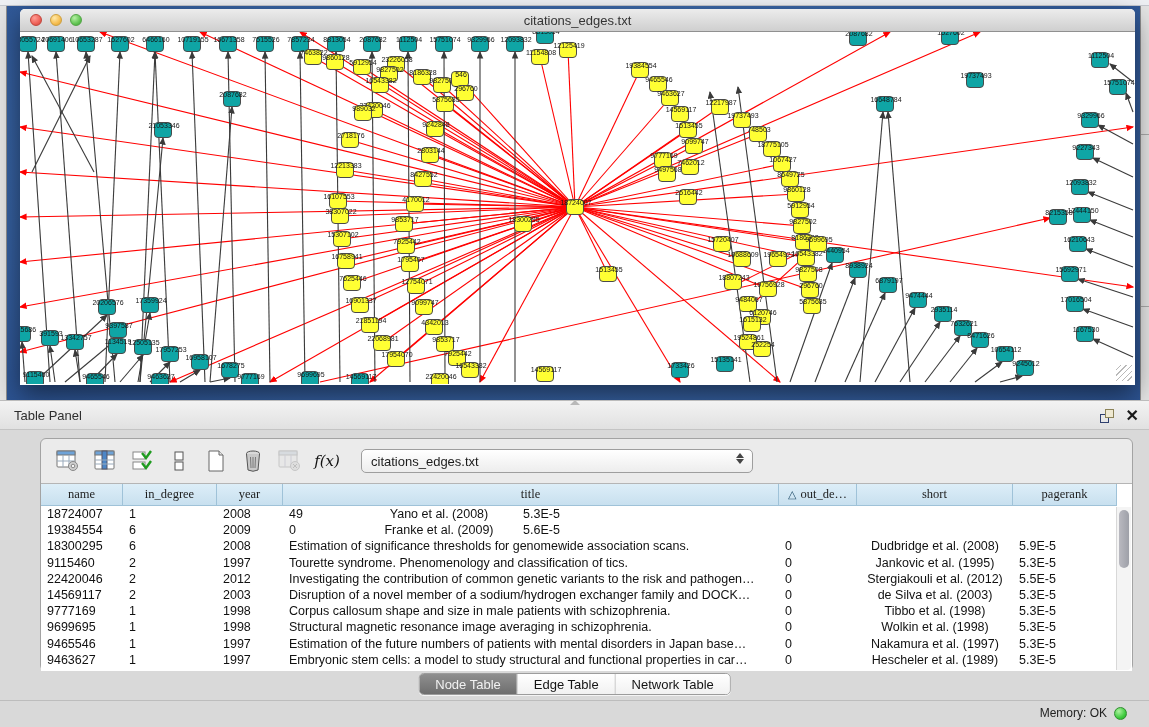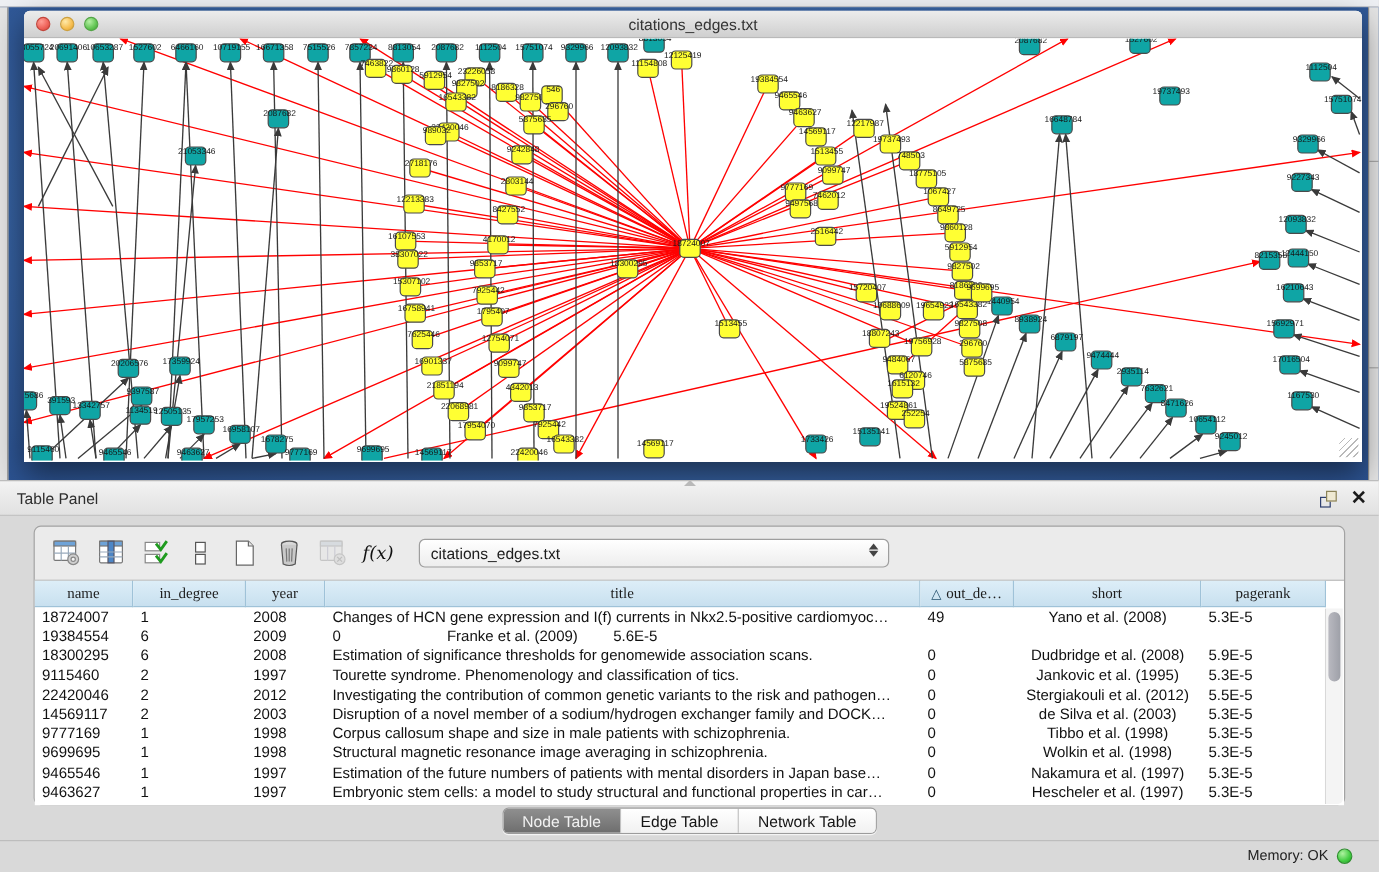--- a/index.html
+++ b/index.html
@@ -36,21 +36,21 @@
   .panel-header { position:relative; height:30px; background:linear-gradient(#f3f3f3,#e1e1e1);
     border-top:1px solid #bcbcbc; border-bottom:1px solid #c4c4c4; display:flex; align-items:center; }
   .panel-title { margin-left:14px; font-size:13px; color:#2e2e2e; }
   .dimple { position:absolute; left:50%; top:-1px; width:0; height:0; border-left:5px solid transparent; border-right:5px solid transparent; border-bottom:5px solid #b9b9b9; transform:translateX(-50%); }
   .hdr-icons { position:absolute; right:10px; top:0; height:30px; display:flex; align-items:center; gap:12px; }
   .float-icon { position:relative; width:14px; height:14px; }
   .float-icon .sq1 { position:absolute; left:0; bottom:0; width:9px; height:9px; border:1px solid #2e3f6e; background:transparent; }
   .float-icon .sq2 { position:absolute; right:0; top:0; width:9px; height:9px; border:1px solid #8c8358; background:#efe9d2; }
   .close-x { font-size:16px; font-weight:bold; color:#1a1a1a; line-height:1; }
 
-  .panel-box { position:absolute; left:28px; top:38px; width:1093px; height:233px;
+  .panel-box { position:absolute; left:40px; top:38px; width:1093px; height:233px;
     background:#ebebeb; border:1px solid #a3a3a3; border-radius:6px; }
   .toolbar { position:relative; height:44px; display:flex; align-items:center; padding-left:14px; gap:11px; }
   .tbtn { width:26px; height:26px; display:flex; align-items:center; justify-content:center; }
   .fx { font-family:"DejaVu Serif", serif; font-style:italic; font-size:15px; color:#111; }
   .dropdown { margin-left:10px; width:392px; height:24px; background:linear-gradient(#ffffff,#ededed);
     border:1px solid #9e9e9e; border-radius:5px; display:flex; align-items:center; position:relative; }
   .dropdown .val { margin-left:9px; font-size:13px; color:#1c1c1c; }
   .stepper { position:absolute; right:8px; top:3px; display:flex; flex-direction:column; gap:1px; }
   .stepper i { width:0; height:0; border-left:4px solid transparent; border-right:4px solid transparent; display:block; }
   .stepper .up { border-bottom:5px solid #444; }
@@ -909,21 +909,20 @@
             </div>
             <div class="gh-cell" style="width: 104px;">
               <span>pagerank</span>
             </div>
           </div>
         <div class="grid-rows" id="grid-rows">
             <div class="g-row">
               <div class="g-cell" style="width: 82px;">18724007</div>
               <div class="g-cell" style="width: 94px;">1</div>
               <div class="g-cell" style="width: 66px;">2008</div>
-              <div class="g-cell" style="width: 496px;">Changes of HCN gene expression and I(f) currents in Nkx2.5-positive cardiomyoc…</div>
               <div class="g-cell" style="width: 78px;">49</div>
               <div class="g-cell center" style="width: 156px;">Yano et al. (2008)</div>
               <div class="g-cell" style="width: 104px;">5.3E-5</div>
             </div>
             <div class="g-row">
               <div class="g-cell" style="width: 82px;">19384554</div>
               <div class="g-cell" style="width: 94px;">6</div>
               <div class="g-cell" style="width: 66px;">2009</div>
               <div class="g-cell" style="width: 78px;">0</div>
               <div class="g-cell center" style="width: 156px;">Franke et al. (2009)</div>
@@ -991,21 +990,21 @@
               <div class="g-cell" style="width: 78px;">0</div>
               <div class="g-cell center" style="width: 156px;">Nakamura et al. (1997)</div>
               <div class="g-cell" style="width: 104px;">5.3E-5</div>
             </div>
             <div class="g-row">
               <div class="g-cell" style="width: 82px;">9463627</div>
               <div class="g-cell" style="width: 94px;">1</div>
               <div class="g-cell" style="width: 66px;">1997</div>
               <div class="g-cell" style="width: 496px;">Embryonic stem cells: a model to study structural and functional properties in car…</div>
               <div class="g-cell" style="width: 78px;">0</div>
-              <div class="g-cell center" style="width: 156px;">Hescheler et al. (1997)</div>
+              <div class="g-cell center" style="width: 156px;">Hescheler et al. (1989)</div>
               <div class="g-cell" style="width: 104px;">5.3E-5</div>
             </div>
           </div>
         <div class="vscroll">
             <div class="vthumb"></div>
           </div>
       </div>
     </div>
 
     <div class="tabs" id="tabs">

